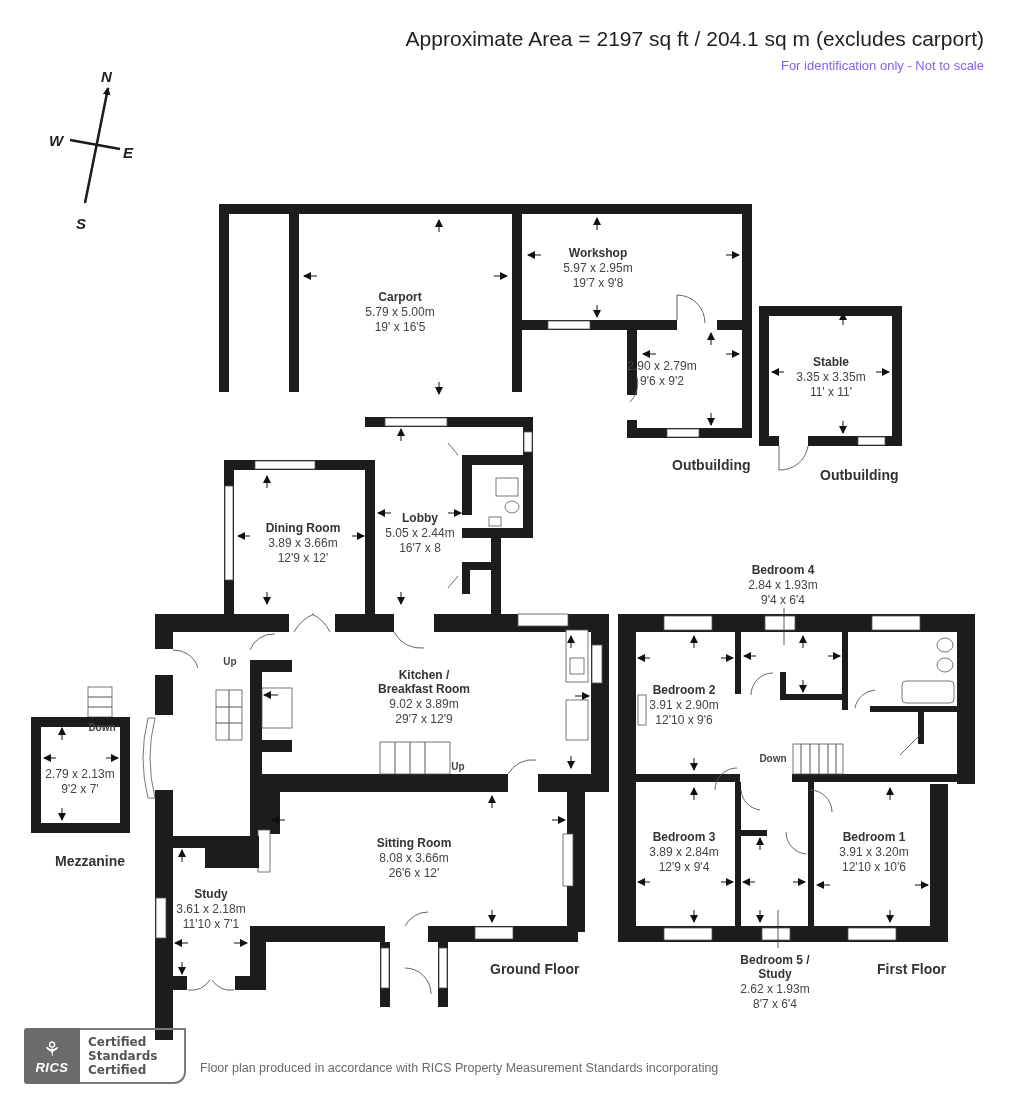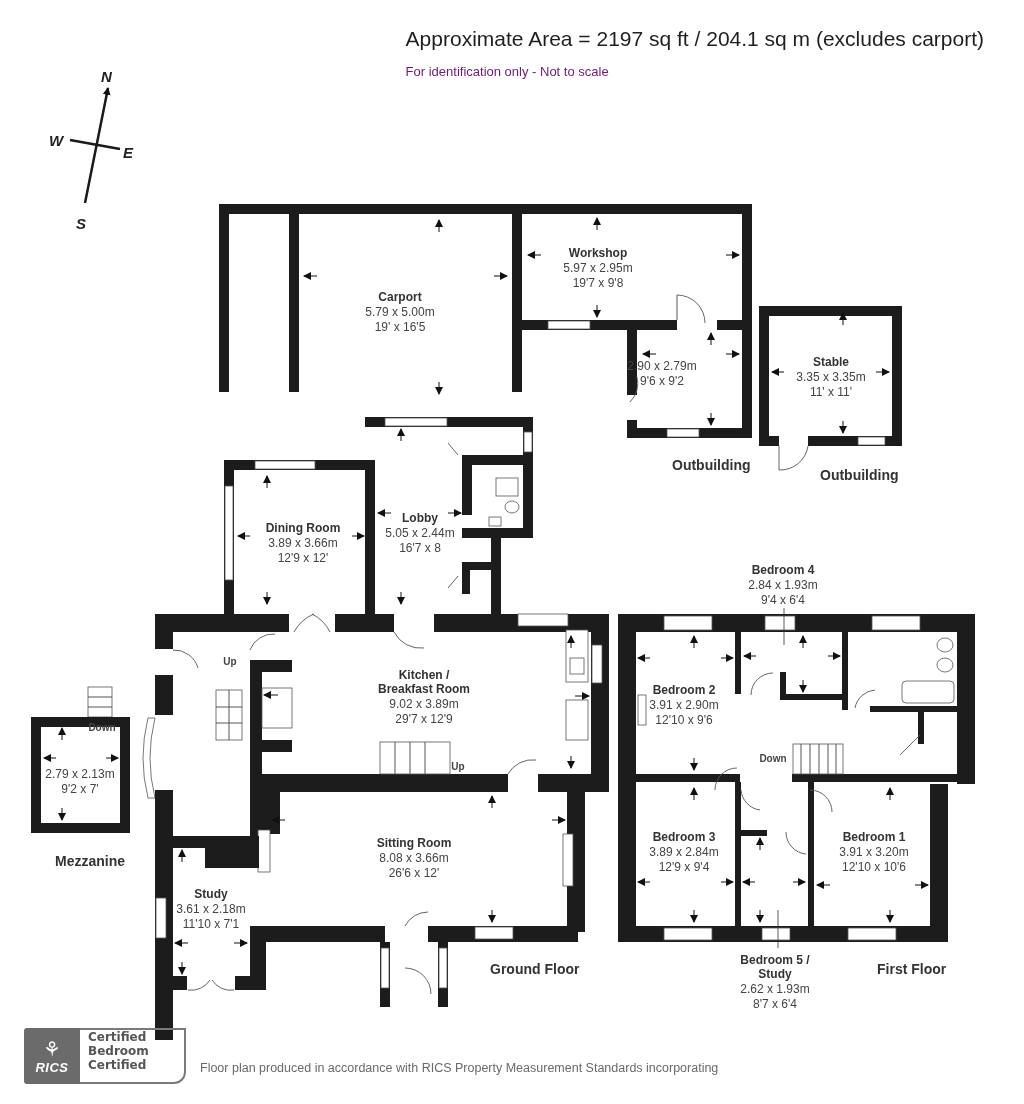--- a/index.html
+++ b/index.html
@@ -1,35 +1,35 @@
 <!DOCTYPE html>
 <html><head>
 <meta charset="utf-8">
 <style>
   html, body { margin: 0; padding: 0; background: #ffffff; }
   body { width: 1024px; height: 1104px; position: relative; overflow: hidden; font-family: "Liberation Sans", sans-serif; color: #1a1a1a; }
-  .area-block { position: absolute; right: 40px; top: 24px; }
+  .area-block { position: absolute; right: 40px; top: 24px; text-align: right; }
   .area-line { font-size: 21px; line-height: 29px; color: #1f1f1f; }
-  .area-note { font-size: 13px; line-height: 22px; color: #701a75; margin-top: 8px; }
+  .area-note { font-size: 13px; line-height: 22px; color: #8b5cf6; margin-top: 2px; }
   svg.plan { position: absolute; left: 0; top: 0; }
   .wall { fill: #1c1c1c; }
   .win { fill: #ffffff; stroke: #555; stroke-width: 0.8; }
   .fix { fill: #fff; stroke: #555; stroke-width: 0.8; }
   .door { fill: none; stroke: #555; stroke-width: 0.9; }
   .arrow { stroke: #111; stroke-width: 1; fill: #111; }
   .room-name { font-family: "Liberation Sans", sans-serif; font-weight: bold; font-size: 12px; fill: #333; text-anchor: middle; }
   .room-dim { font-family: "Liberation Sans", sans-serif; font-size: 12px; fill: #444; text-anchor: middle; }
   .floor-label { font-family: "Liberation Sans", sans-serif; font-weight: bold; font-size: 14px; fill: #333; }
   .small-label { font-family: "Liberation Sans", sans-serif; font-weight: bold; font-size: 10px; fill: #444; text-anchor: middle; }
   .compass-letter { font-family: "Liberation Sans", sans-serif; font-weight: bold; font-style: italic; font-size: 15px; fill: #222; }
   .footer { position: absolute; left: 24px; top: 1028px; height: 56px; display: flex; align-items: center; }
   .rics-badge { width: 56px; height: 56px; background: #6b6b6b; color: #fff; display: flex; flex-direction: column; align-items: center; justify-content: center; border-radius: 3px 0 0 3px; }
   .rics-lion { font-size: 20px; line-height: 22px; }
   .rics-text { font-weight: bold; font-size: 13px; letter-spacing: 0.5px; font-style: italic; }
-  .cert-box { height: 52px; border: 2px solid #7a7a7a; border-left: none; border-radius: 0 0 12px 0; padding: 0 8px; display: flex; flex-direction: column; justify-content: flex-start; width: 88px; }
+  .cert-box { height: 52px; border: 2px solid #7a7a7a; border-left: none; border-radius: 0 0 12px 0; padding: 0 8px; display: flex; flex-direction: column; justify-content: center; width: 88px; }
   .cert-line { font-family: "DejaVu Sans", sans-serif; font-weight: bold; font-size: 12px; line-height: 14px; color: #555; }
   .footer-text { margin-left: 14px; font-size: 12.5px; line-height: 16.5px; color: #6a6a6a; margin-top: 25px; }
 </style>
 </head>
 <body>
 
 <div class="area-block">
   <div class="area-line">Approximate Area = 2197 sq ft / 204.1 sq m (excludes carport)</div>
   <div class="area-note">For identification only - Not to scale</div>
 </div>
@@ -361,19 +361,19 @@
   </g>
 </svg>
 
 <div class="footer">
   <div class="rics-badge">
     <span class="rics-lion">⚘</span>
     <span class="rics-text">RICS</span>
   </div>
   <div class="cert-box">
     <span class="cert-line">Certified</span>
-    <span class="cert-line">Bedroom</span>
+    <span class="cert-line">Standards</span>
     <span class="cert-line">Certified</span>
   </div>
   <div class="footer-text">
     <div>Floor plan produced in accordance with RICS Property Measurement Standards incorporating</div>
   </div>
 </div>
 
 </body></html>

